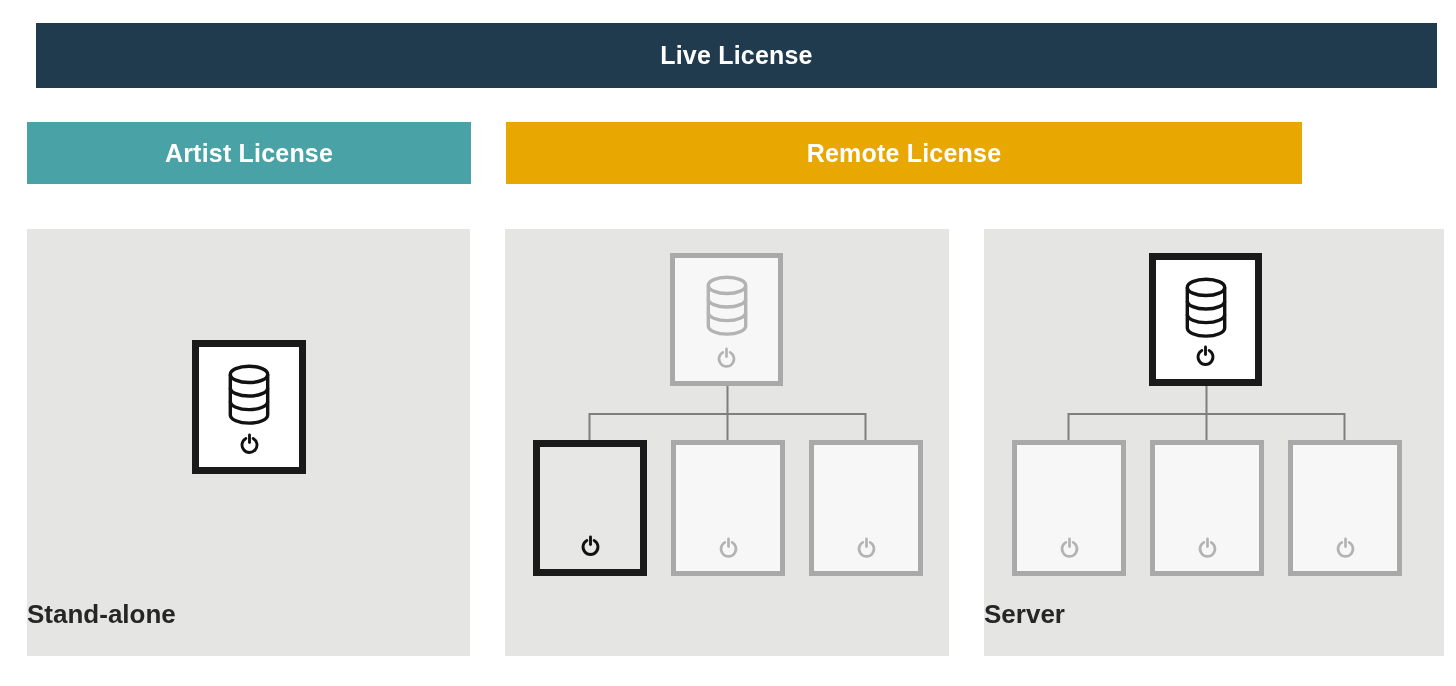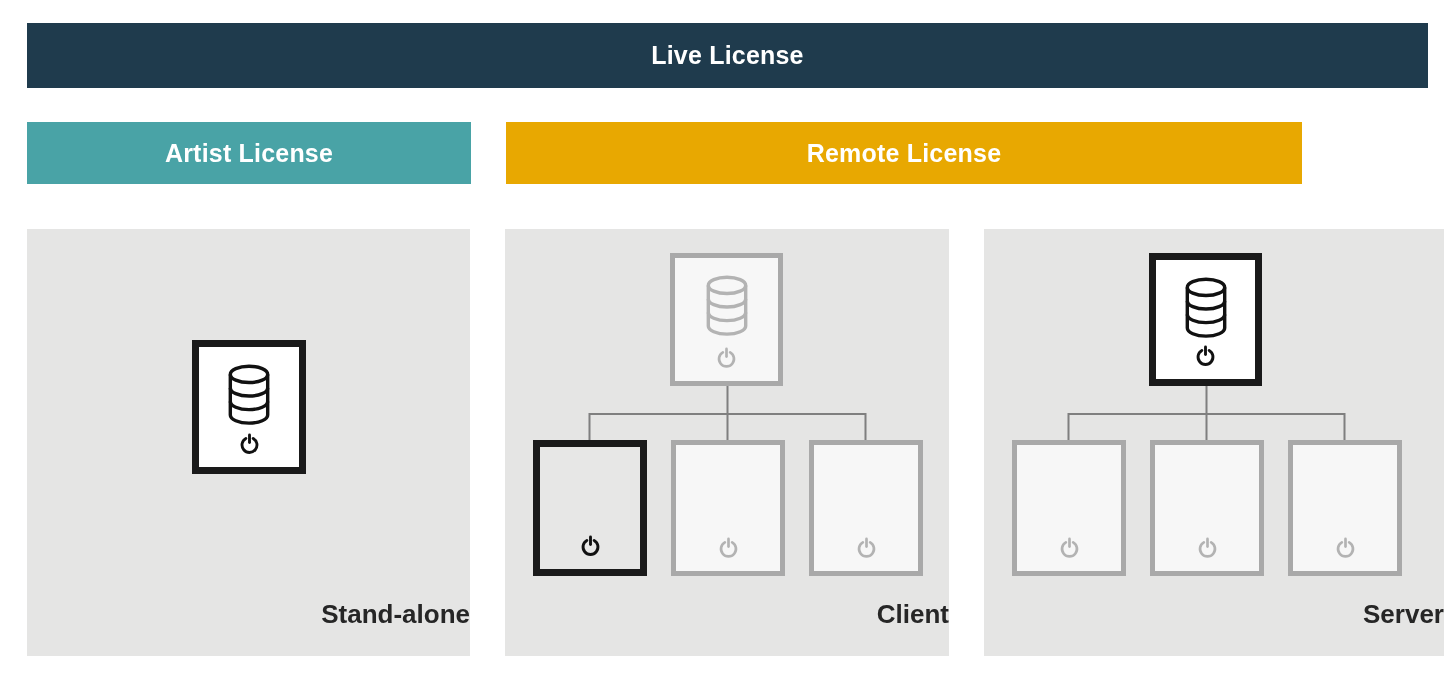--- a/index.html
+++ b/index.html
@@ -1,41 +1,41 @@
 <!DOCTYPE html>
 <html style="--page-bg: #ffffff; --banner-dark: #1f3b4d; --banner-text: #ffffff; --artist-teal: #49a3a6; --remote-amber: #e8a801; --panel-gray: #e5e5e4; --node-inactive-fill: #f7f7f7; --node-inactive-border: #a9a9a9; --node-active-border: #1a1a1a; --node-active-fill: #ffffff; --client-active-fill: #e7e7e6; --icon-black: #111111; --icon-gray: #b3b3b3; --connector-gray: #7f7f7f; --label-text: #262626;"><head>
 <meta charset="utf-8">
 <title>Live License</title>
 <style>
   html,body{margin:0;padding:0;background:#ffffff;}
   body{font-family:"Liberation Sans","DejaVu Sans",sans-serif;}
   .stage{position:relative;width:1456px;height:686px;background:var(--page-bg,#ffffff);overflow:hidden;}
 
   .banner{
-    position:absolute;left:27px;top:23px;width:1401px;height:65px;
+    position:absolute;left:36px;top:23px;width:1401px;height:65px;
     background:var(--banner-dark,#1f3b4d);
     display:flex;align-items:center;justify-content:center;
     color:var(--banner-text,#ffffff);font-size:25px;font-weight:700;letter-spacing:.2px;
   }
 
   .bar{
     position:absolute;top:122px;height:62px;
     display:flex;align-items:center;justify-content:center;
     color:var(--banner-text,#ffffff);font-size:25px;font-weight:700;letter-spacing:.2px;text-align:right;
   }
   .bar.artist{left:27px;width:444px;background:var(--artist-teal,#49a3a6);}
   .bar.remote{left:506px;width:796px;background:var(--remote-amber,#e8a801);}
 
   .panel{position:absolute;top:229px;height:427px;background:var(--panel-gray,#e5e5e4);}
   .panel.standalone{left:27px;width:443px;}
   .panel.client{left:505px;width:444px;}
   .panel.server{left:984px;width:444px;padding-left:16px;}
 
   .panel-label{
-    position:absolute;left:0;right:0;bottom:26px;text-align:right;
+    position:absolute;left:0;right:0;bottom:26px;text-align:left;
     font-size:26px;font-weight:700;color:var(--label-text,#262626);
   }
 
   .node{
     position:absolute;box-sizing:border-box;
     display:flex;flex-direction:column;align-items:center;
   }
   .node.state-active{border:7px solid var(--node-active-border,#1a1a1a);background:var(--node-active-fill,#ffffff);}
   .node.state-inactive{border:5px solid var(--node-inactive-border,#a9a9a9);background:var(--node-inactive-fill,#f7f7f7);}
 
@@ -130,21 +130,20 @@
       </svg>
     </div>
     <div class="node child pos-3 state-inactive">
       <svg class="ic power-bottom" width="23" height="24" viewBox="0 0 24 24">
         <g fill="none" class="stroke-gray" stroke-width="2.8" stroke-linecap="round">
           <path d="M12 2.5 V10.5"></path>
           <path d="M8.2 6.2 A7.8 7.8 0 1 0 15.8 6.2"></path>
         </g>
       </svg>
     </div>
-    <div class="panel-label">Client</div>
   </div>
 
   <div class="panel server">
     <svg class="connectors" width="444" height="427" viewBox="0 0 444 427">
       <path d="M222.5 157 V184 M84.5 211 V185 H360.5 V211 M222.5 184 V211"></path>
     </svg>
     <div class="node top-node state-active">
       <svg class="ic db-icon" width="52" height="65" viewBox="0 0 64 80">
         <g fill="none" class="stroke-dark" stroke-width="4.2">
           <ellipse cx="32" cy="14" rx="23" ry="10"></ellipse>

